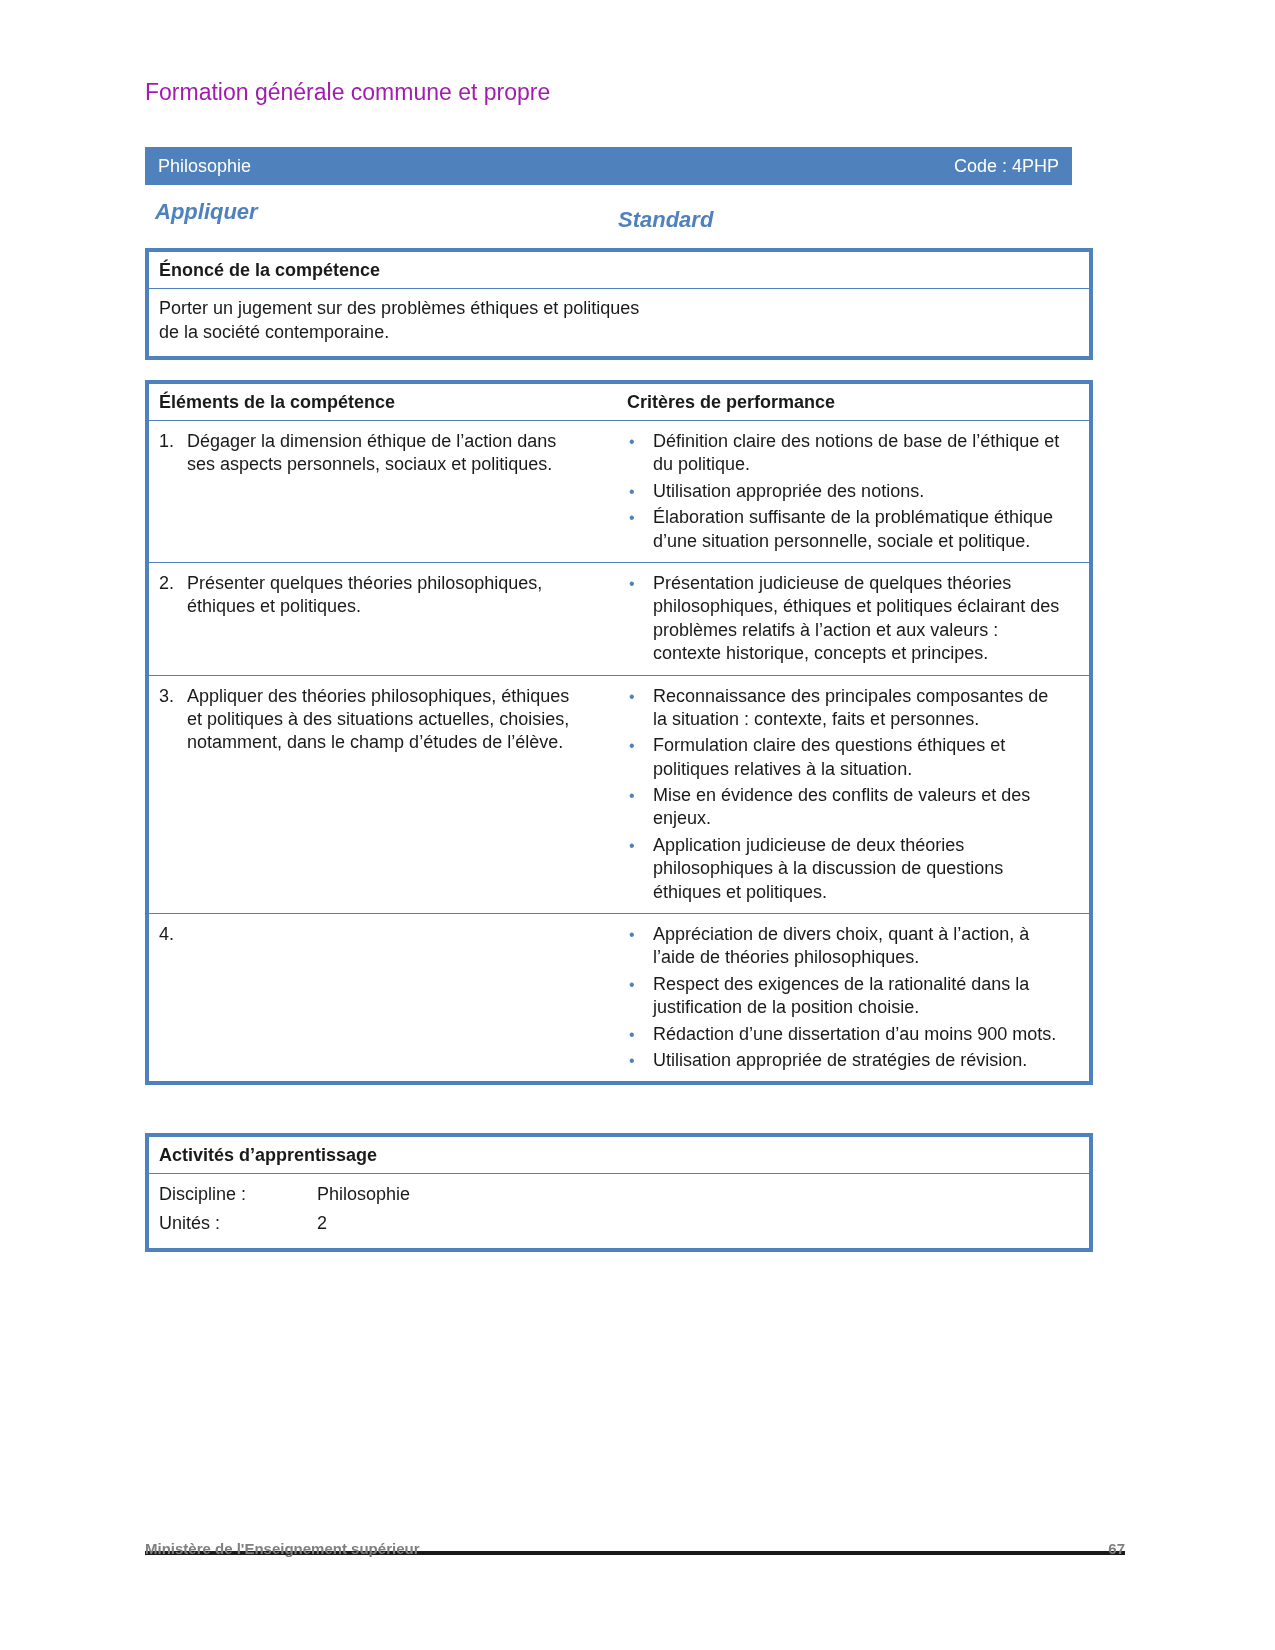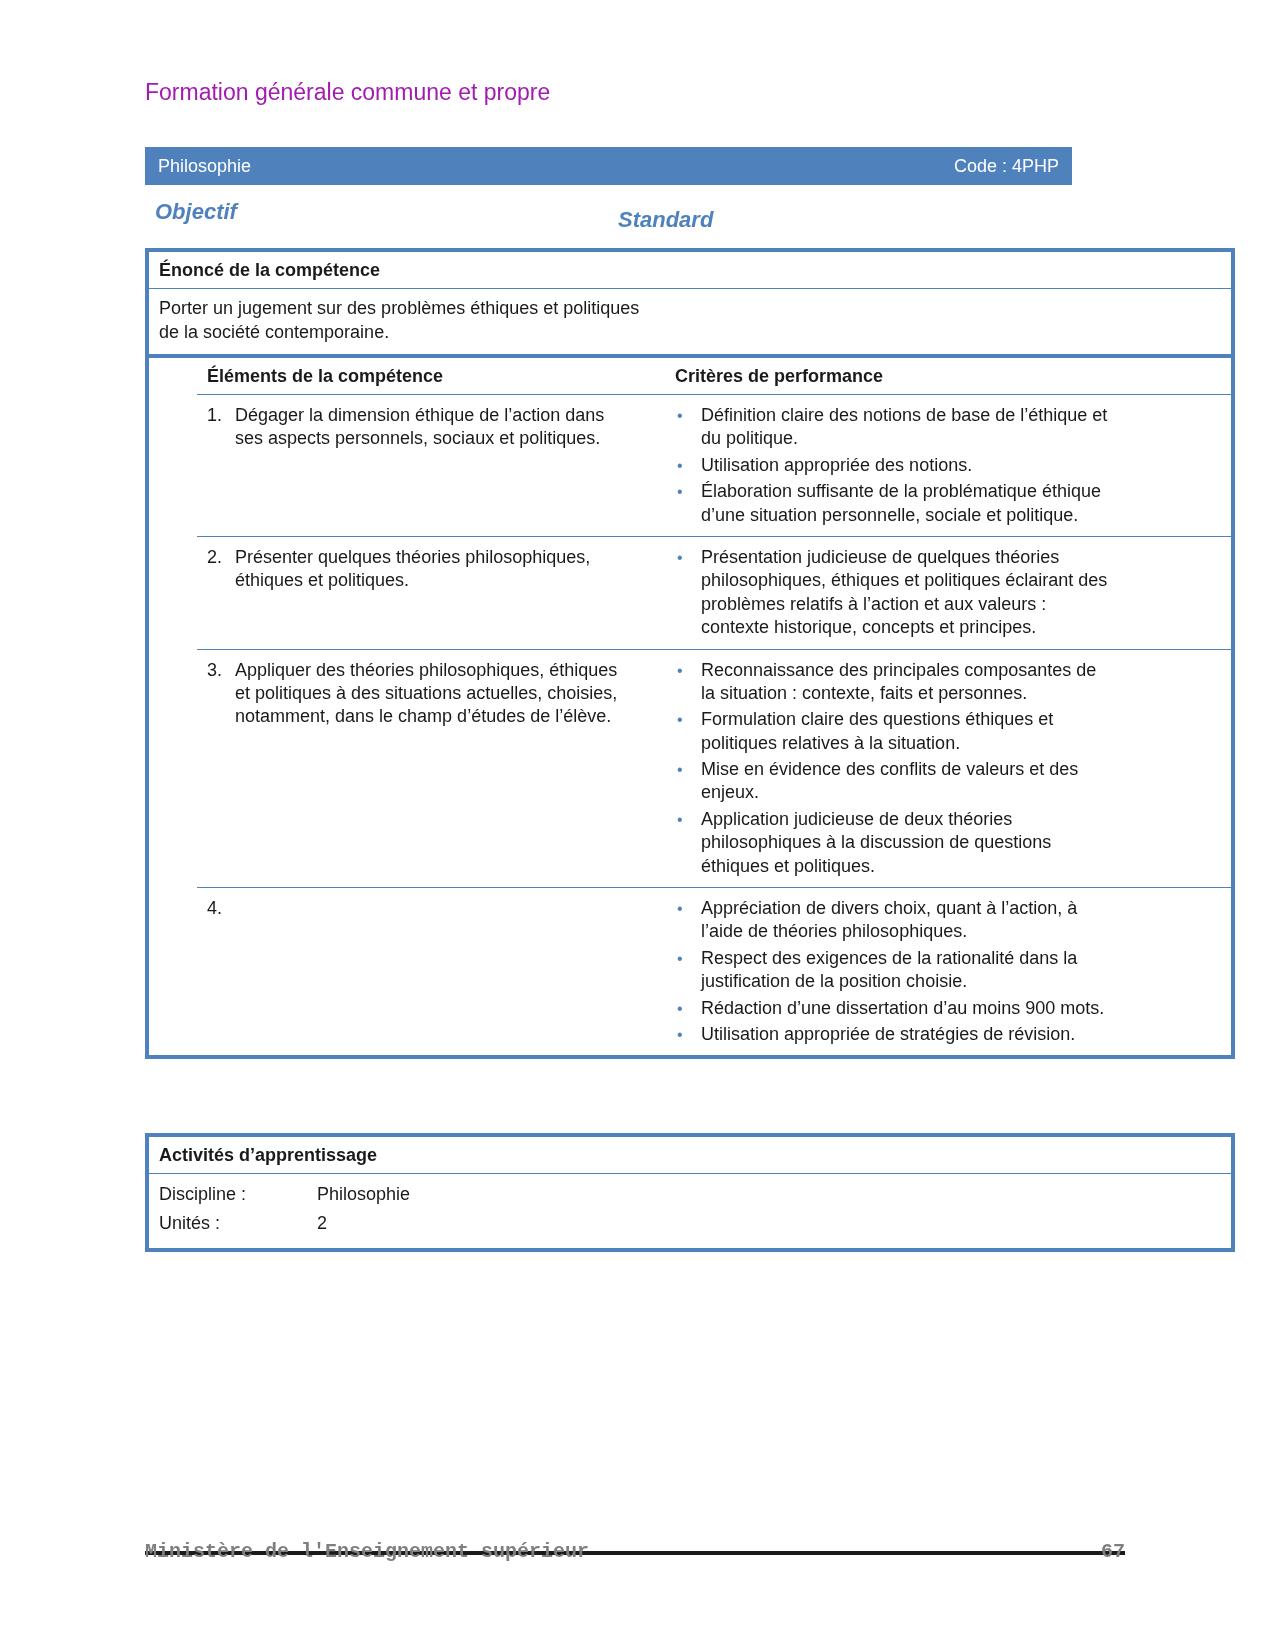--- a/index.html
+++ b/index.html
@@ -25,35 +25,35 @@
   
   .headings { position: absolute; left: 145px; top: 199px; width: 927px; height: 30px; }
   .heading {
     position: absolute; top: 0;
     font-size: 22px; font-weight: bold; font-style: italic; color: #4f81bd;
   }
   .heading.obj { left: 10px; }
   .heading.std { left: 473px; margin-top: 8px; }
   
   .box {
-    position: absolute; left: 145px; width: 1090px;
+    position: absolute; left: 145px; width: 948px;
     border: 4px solid #4f81bd; background: #ffffff;
   }
   .box-header {
     font-size: 18px; font-weight: bold;
     padding: 8px 10px 7px 10px;
     border-bottom: 1px solid #4f81bd;
   }
   .enonce-box { top: 248px; }
   .enonce-body {
     font-size: 18px; line-height: 1.35;
     padding: 7px 10px 11px 10px; max-width: 510px;
   }
   
-  .comp-box { top: 354px; padding-left: 48px; }
+  .comp-box { top: 380px; }
   .comp-head { display: flex; border-bottom: 1px solid #4f81bd; }
   .comp-head .hc {
     font-size: 18px; font-weight: bold; padding: 8px 10px 7px 10px;
   }
   .hc1 { width: 472px; flex: none; }
   .hc2 { flex: 1; padding-left: 6px !important; }
   .comp-row { display: flex; border-bottom: 1px solid #4f81bd; }
   .comp-row:last-child { border-bottom: none; }
   .el-cell {
     width: 472px; flex: none;
@@ -82,35 +82,35 @@
   .act-line { display: flex; gap: 30px; font-size: 18px; line-height: 1.62; }
   .act-label { min-width: 128px; flex: none; }
   
   .footer-rule {
     position: absolute; left: 145px; top: 1551px;
     width: 980px; height: 4px; background: #1a1a1a;
   }
   .footer-text {
     position: absolute; left: 145px; top: 1540px; width: 980px;
     display: flex; justify-content: space-between;
-    color: #7f7f7f; font-weight: bold; font-size: 20px; font-family: Liberation Mono, monospace;
+    color: #7f7f7f; font-weight: bold; font-size: 15px;
   }
 </style>
 </head>
 <body>
 
 <div class="breadcrumb">Formation générale commune et propre</div>
 
 <div class="course-bar">
   <span>Philosophie</span>
   <span>Code : 4PHP</span>
 </div>
 
 <div class="headings">
-  <span class="heading obj">Objectif</span>
+  <span class="heading obj">Appliquer</span>
   <span class="heading std">Standard</span>
 </div>
 
 <div class="box enonce-box">
   <div class="box-header">Énoncé de la compétence</div>
   <div class="enonce-body">Porter un jugement sur des problèmes éthiques et politiques de la société contemporaine.</div>
 </div>
 
 <div class="box comp-box">
   <div class="comp-head">

